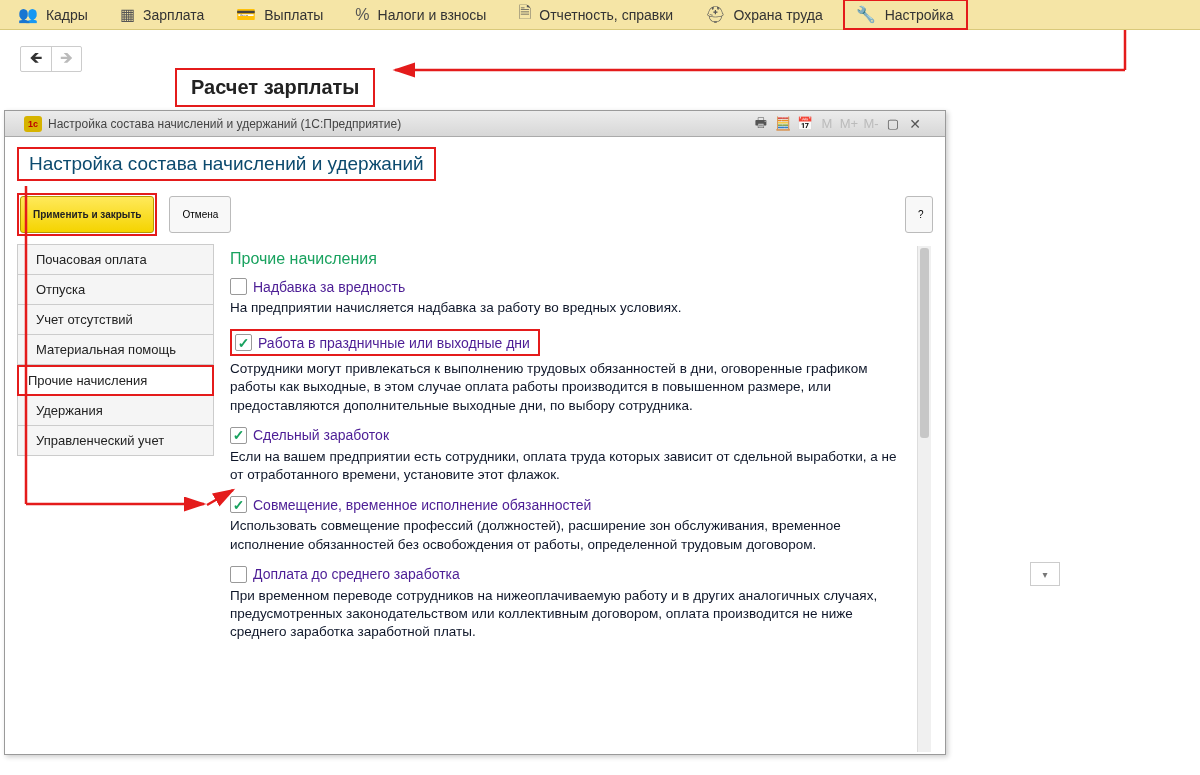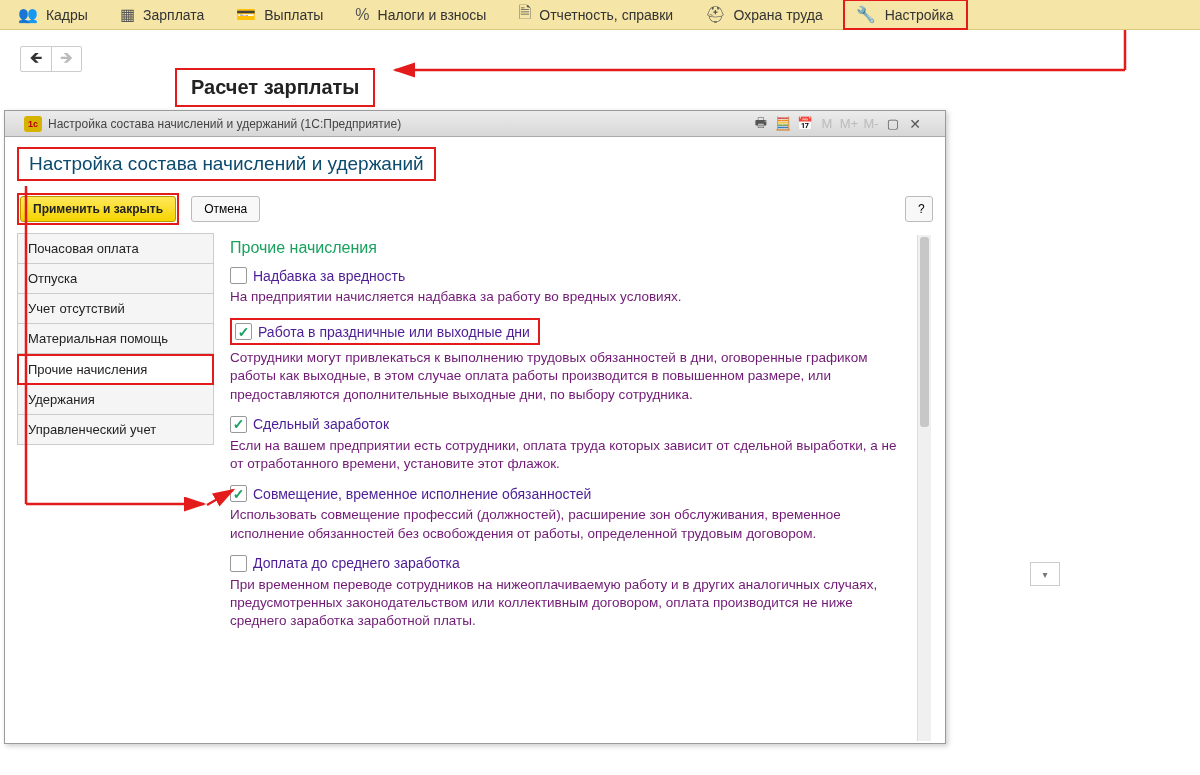--- a/index.html
+++ b/index.html
@@ -125,22 +125,22 @@
     color: #0c4a6e;
   }
 
   .button-row {
     display: flex;
     gap: 12px;
     align-items: center;
     margin: 12px 0 8px 0;
   }
   .btn {
-    padding: 5px 12px;
-    font-size: 12px;
+    padding: 12px 12px;
+    font-size: 10px;
     border: 1px solid #bbb;
     border-radius: 3px;
     background: #f8f8f8;
     cursor: pointer;
   }
   .btn-primary {
     background: linear-gradient(#ffe95a,#f5d400);
     border: 1px solid #b59a00;
     font-weight: bold;
     color: #222;
@@ -155,21 +155,21 @@
   .content-row {
     display: flex;
     gap: 0;
   }
   .side-tabs {
     width: 197px;
     flex-shrink: 0;
     border-top: 1px solid #ccc;
   }
   .side-tab {
-    padding: 7px 10px;
+    padding: 7px 18px;
     border: 1px solid #ccc;
     border-top: none;
     background: #f5f5f5;
     cursor: pointer;
     font-size: 13px;
     color: #222;
   }
   .side-tab.active-wrap {
     border: 2px solid #e41b1b;
     padding: 6px 9px;
@@ -198,21 +198,21 @@
     border: 1px solid #999;
     border-radius: 2px;
     background: #fff;
     display:flex;align-items:center;justify-content:center;
     cursor:pointer;
     flex-shrink:0;
     font-size: 14px; color:#19a25f; font-weight:bold;
   }
   .opt-label { font-size: 14px; color: #4c1d95; }
   .opt-desc {
-    color: #701a75;
+    color: #0f172a;
     font-size: 13.5px;
     margin-top: 4px;
     margin-left: 0;
     line-height: 1.35;
   }
   .highlight-box {
     border: 2.5px solid #e41b1b;
     display: inline-flex;
     padding: 3px 8px 3px 3px;
     align-items:center; gap:6px;

